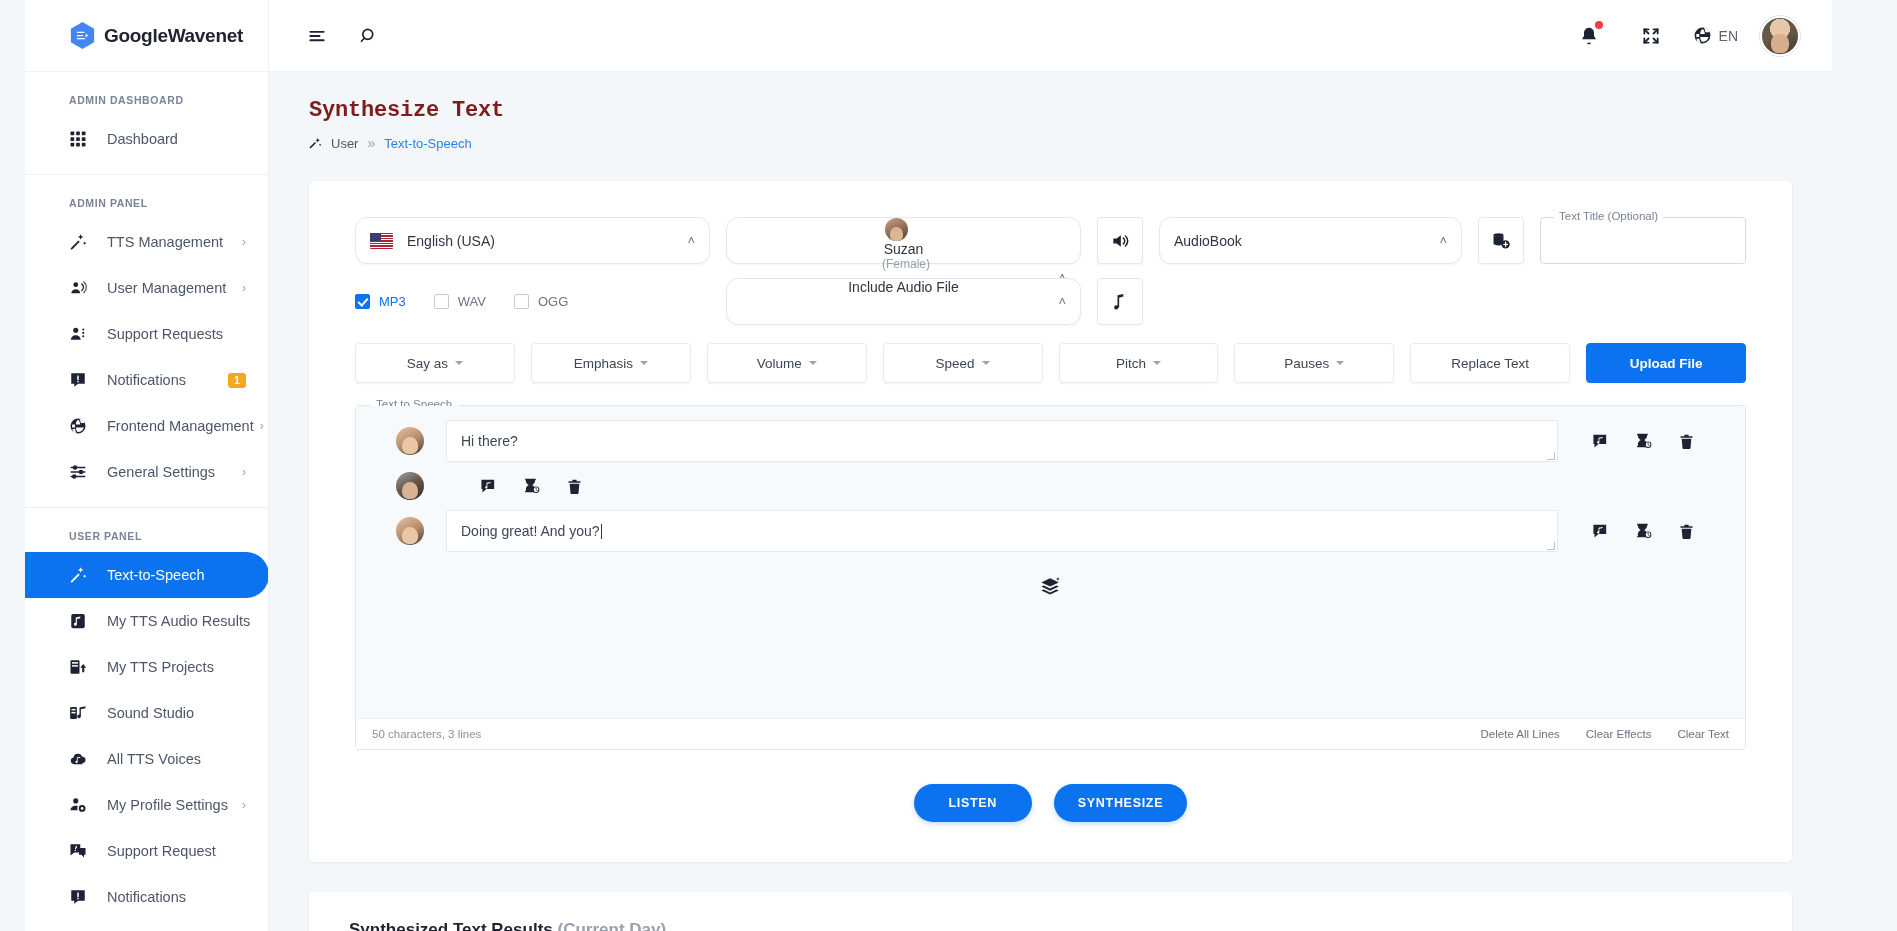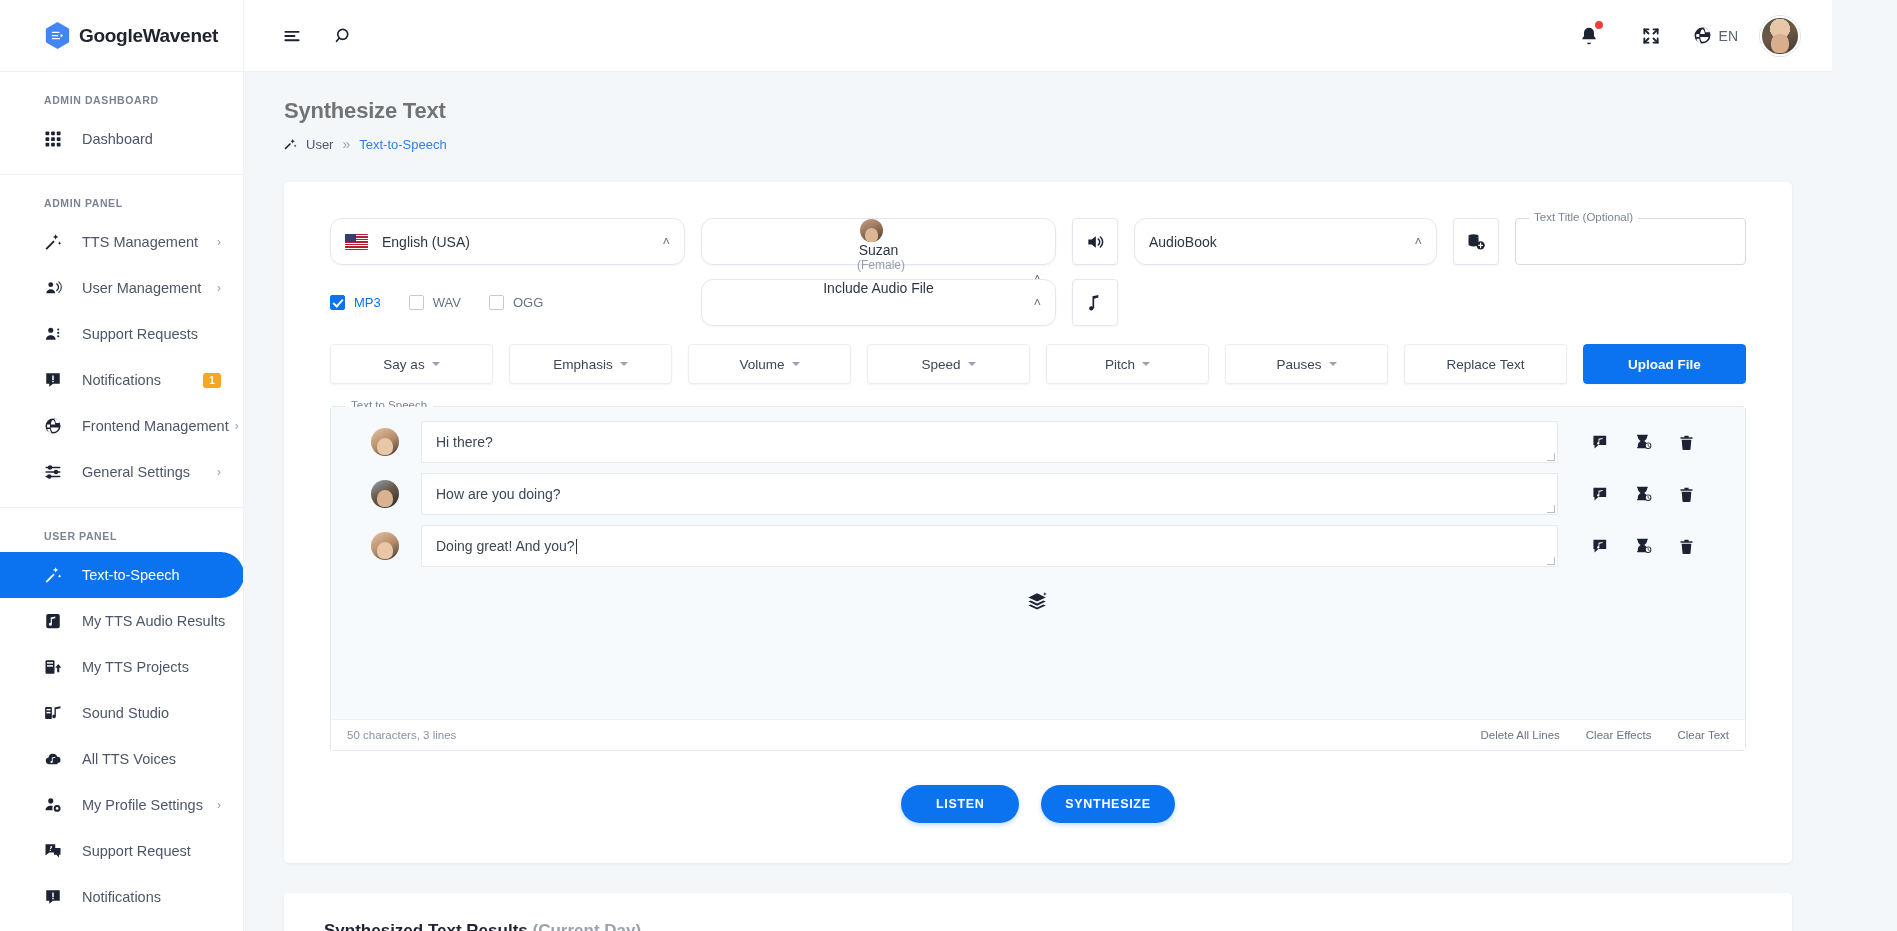--- a/index.html
+++ b/index.html
@@ -3,21 +3,21 @@
 <meta charset="utf-8">
 <style>
   * { box-sizing: border-box; margin: 0; padding: 0; }
   html, body {
     width: 1897px; height: 931px;
     font-family: "Liberation Sans", sans-serif;
     background: #f4f7fa;
     overflow: hidden;
     color: #4a5568;
   }
-  .app { display: flex; width: 1832px; height: 931px; }
+  .app { display: flex; width: 1832px; height: 931px; padding-left: 25px; }
 
   
   .sidebar {
     width: 244px; min-width: 244px; height: 931px;
     background: #ffffff; position: relative; z-index: 5;
     border-right: 1px solid #eef1f5;
     overflow: hidden;
   }
   .logo-area {
     height: 72px; display: flex; align-items: center;
@@ -88,21 +88,21 @@
     border: 2px solid #fff; box-shadow: 0 0 0 1px #dfe3ea;
     overflow: hidden; position: relative;
   }
   .avatar-top::after{
     content:""; position:absolute; left:26%; top:46%; width:48%; height:54%;
     background:#d9ae8c; border-radius:45% 45% 40% 40%;
   }
 
   .content { flex: 1; overflow-y: auto; padding: 0 0 0 0; background: #f4f7fa; }
   .page-head { padding: 26px 40px 0 40px; }
-  .page-title { font-size: 22px; font-weight: bold; color: #737373; letter-spacing: -0.2px; }
+  .page-title { font-size: 22px; font-weight: bold; color: #7f1d1d; letter-spacing: -0.2px; font-family: Liberation Mono, monospace; }
   .breadcrumb { display: flex; align-items: center; gap: 9px; margin-top: 12px; font-size: 13px; }
   .breadcrumb .bc-icon { color:#1d2333; display:flex; }
   .breadcrumb .bc-icon svg { width: 13px; height: 13px; }
   .bc-text { color: #4d5668; }
   .bc-sep { color: #9aa2b1; font-size: 14px; }
   .bc-link { color: #2b7fe8; cursor: pointer; }
 
   .card {
     background: #fff; margin: 30px 40px 0 40px; border-radius: 5px;
     box-shadow: 0 1px 3px rgba(20,30,60,0.07); padding: 36px 46px 40px 46px;
@@ -615,24 +615,20 @@
                   <span class="act">
                     <svg viewBox="0 0 24 24" fill="currentColor">
                       <path d="M9 2.5h6v2h5.5v2.2H3.5V4.5H9z"></path>
                       <path d="M5.2 8h13.6l-1.1 13a1.6 1.6 0 0 1-1.6 1.5H7.9A1.6 1.6 0 0 1 6.3 21z"></path>
                     </svg>
                   </span>
                 </div>
               </div>
               <div class="line-row">
                 <div class="line-av av-m"></div>
-                <div class="line-input">
-                  <span>How are you doing?</span>
-                  <span class="resize-grip"></span>
-                </div>
                 <div class="line-actions">
                   <span class="act">
                     <svg viewBox="0 0 24 24" fill="currentColor">
                       <path d="M2 2.5h18v13H9l-5.5 5v-5H2z"></path>
                       <path d="M15 5.5l-5.8 1.2v5.1a1.6 1.6 0 1 0 1.2 1.5V8.1L15 7.2z" fill="#fff"></path>
                     </svg>
                   </span>
                   <span class="act">
                     <svg viewBox="0 0 24 24" fill="currentColor">
                       <path d="M4 2h13v2.2c0 2.6-2 4.2-4 5.8 2 1.6 4 3.2 4 5.8V19H4v-3.2c0-2.6 2-4.2 4-5.8-2-1.6-4-3.2-4-5.8z"></path>

